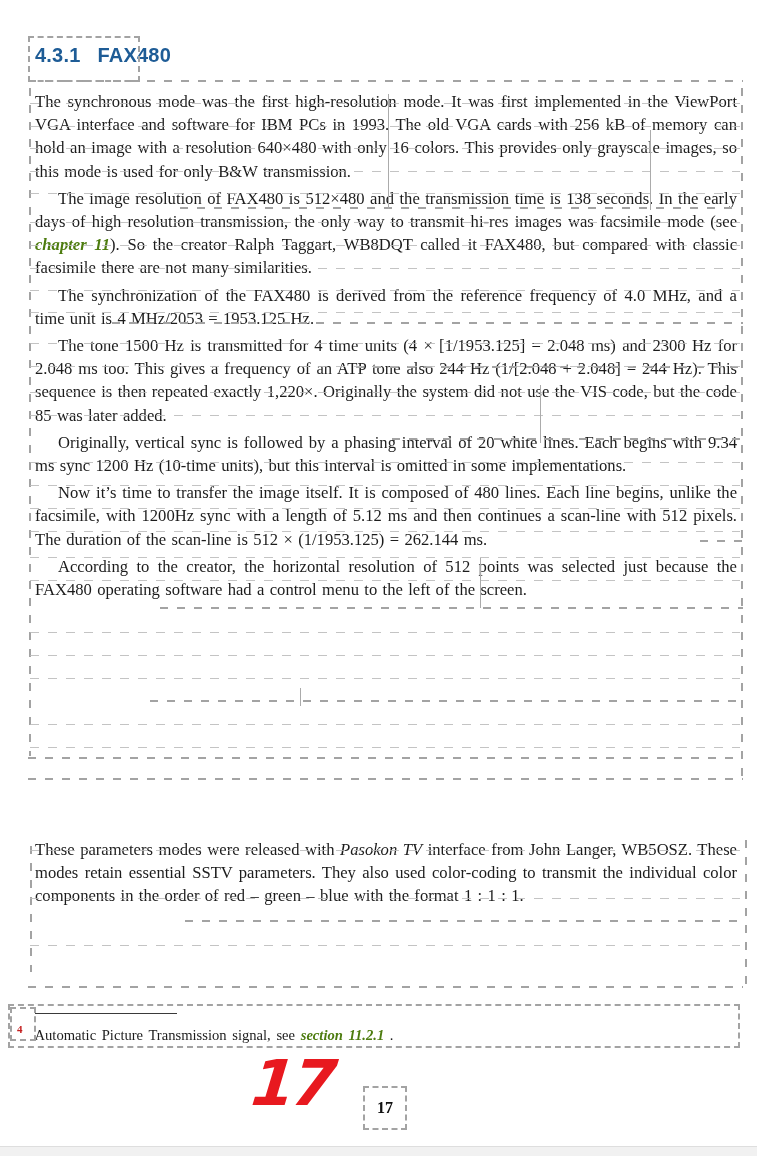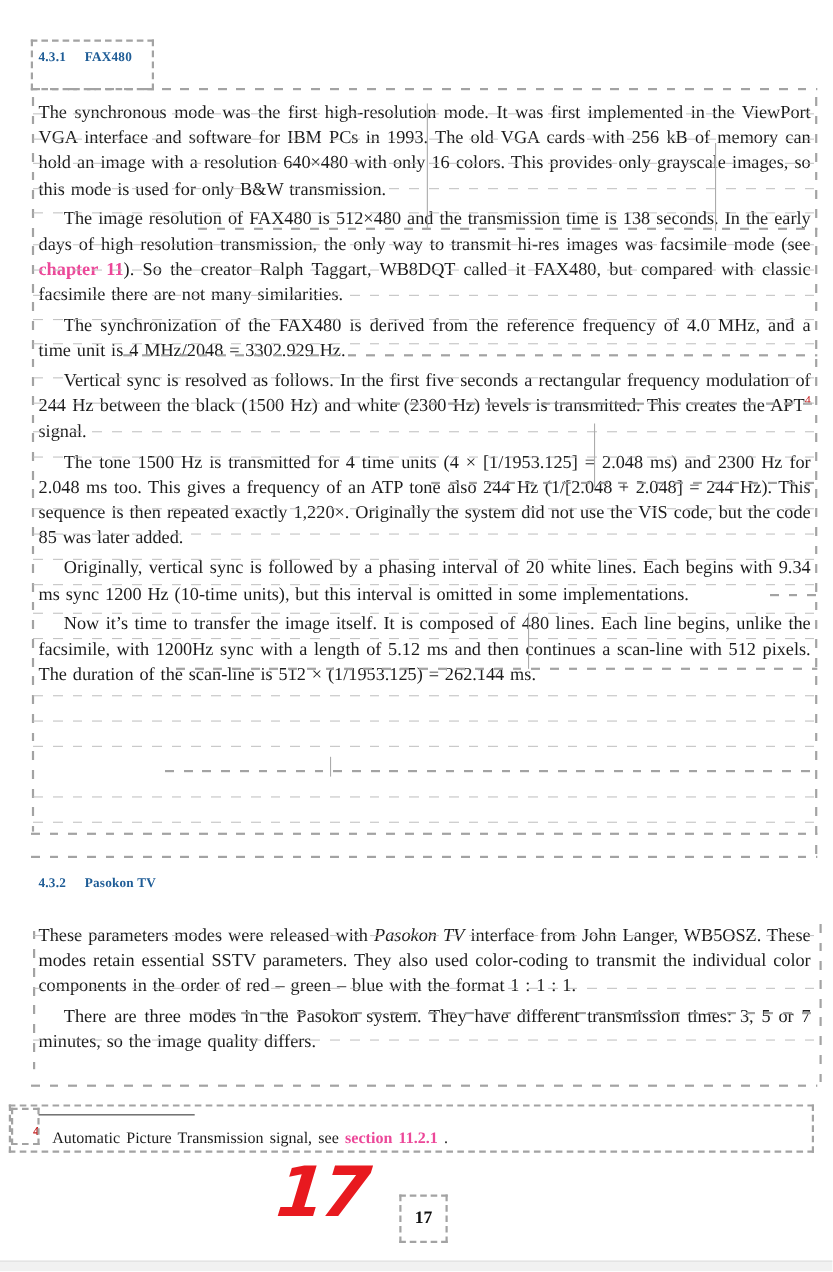--- a/index.html
+++ b/index.html
@@ -4,37 +4,37 @@
 <style>
   html,body{margin:0;padding:0;background:#ffffff;}
   #page{
     position:relative; width:757px; height:1156px; overflow:hidden;
     background:#ffffff;
     font-family:"Liberation Serif", serif;
     color:#1c1c1c;
   }
   .sec-heading{
     position:absolute; left:35px; margin:0;
-    font-family:Liberation Serif, serif;
-    font-size:12px; font-weight:bold; color:#1e5c96; letter-spacing:.2px;
+    font-family:Liberation Sans, sans-serif;
+    font-size:20px; font-weight:bold; color:#1e5c96; letter-spacing:.2px;
   }
   .sec-heading .sec-num{ margin-right:17px; }
   .textblock{
     position:absolute; left:35px; width:702px;
     font-size:16.6px; line-height:23.2px; text-align:justify;
     word-spacing:1.2px;
   }
   .para{ margin:0 0 4px 0; text-indent:23px; }
   .para.noindent{ text-indent:0; }
-  .xref{ color:#ec4899; font-weight:bold; text-decoration:none; cursor:pointer; }
+  .xref{ color:#4d7c0f; font-weight:bold; text-decoration:none; cursor:pointer;font-style:italic; }
   .emph{ font-style:italic; }
   .fnref{ color:#c41f1f; font-size:11px; vertical-align:super; line-height:0; cursor:pointer; }
   #footnote-rule{ position:absolute; left:35px; top:1013px; width:142px; height:0; border-top:1.6px solid #3a3a3a; }
   #footnote{
-    position:absolute; left:30px; top:1018px; width:715px;
+    position:absolute; left:17px; top:1018px; width:715px;
     font-size:14.6px; line-height:22px; word-spacing:2px;
   }
   #footnote .fnmark{ color:#c41f1f; font-size:11px; vertical-align:7px; margin-right:12px; font-weight:bold; cursor:pointer; }
   #stamp{
     position:absolute; left:252px; top:1052px;
     font-family:"DejaVu Sans", sans-serif;
     font-style:italic; font-weight:bold; font-size:63px; line-height:1;
     color:#e8191f; transform:skewX(-6deg); letter-spacing:-3px;
   }
   #pageno-box{
@@ -63,34 +63,30 @@
 
 <div id="page">
 
   <h2 class="sec-heading" style="top:44px;">
     <span class="sec-num">4.3.1</span><span>FAX480</span>
   </h2>
 
   <div class="textblock" style="top:90px;">
     <p class="para noindent"><span>The synchronous mode was the first high-resolution mode. It was first implemented in the ViewPort VGA interface and software for IBM PCs in 1993. The old VGA cards with 256 kB of memory can hold an image with a resolution 640×480 with only 16 colors. This provides only grayscale images, so this mode is used for only B&amp;W transmission.</span></p>
     <p class="para"><span>The image resolution of FAX480 is 512×480 and the transmission time is 138 seconds. In the early days of high resolution transmission, the only way to transmit hi-res images was facsimile mode (see </span><a class="xref">chapter 11</a><span>). So the creator Ralph Taggart, WB8DQT called it FAX480, but compared with classic facsimile there are not many similarities.</span></p>
-    <p class="para"><span>The synchronization of the FAX480 is derived from the reference frequency of 4.0 MHz, and a time unit is 4 MHz/2048 = 3302.929 Hz.</span></p>
-    <p class="para"><span>Vertical sync is resolved as follows. In the first five seconds a rectangular frequency modulation of 244 Hz between the black (1500 Hz) and white (2300 Hz) levels is transmitted. This creates the APT</span><sup class="fnref">4</sup><span> signal.</span></p>
+    <p class="para"><span>The synchronization of the FAX480 is derived from the reference frequency of 4.0 MHz, and a time unit is 4 MHz/2053 = 1953.125 Hz.</span></p>
     <p class="para"><span>The tone 1500 Hz is transmitted for 4 time units (4 × [1/1953.125] = 2.048 ms) and 2300 Hz for 2.048 ms too. This gives a frequency of an ATP tone also 244 Hz (1/[2.048 + 2.048] = 244 Hz). This sequence is then repeated exactly 1,220×. Originally the system did not use the VIS code, but the code 85 was later added.</span></p>
     <p class="para"><span>Originally, vertical sync is followed by a phasing interval of 20 white lines. Each begins with 9.34 ms sync 1200 Hz (10-time units), but this interval is omitted in some implementations.</span></p>
     <p class="para"><span>Now it’s time to transfer the image itself. It is composed of 480 lines. Each line begins, unlike the facsimile, with 1200Hz sync with a length of 5.12 ms and then continues a scan-line with 512 pixels. The duration of the scan-line is 512 × (1/1953.125) = 262.144 ms.</span></p>
+    <p class="para"><span>According to the creator, the horizontal resolution of 512 points was selected just because the FAX480 operating software had a control menu to the left of the screen.</span></p>
   </div>
 
-  <h2 class="sec-heading" style="top:795px;">
-    <span class="sec-num">4.3.2</span><span>Pasokon TV</span>
-  </h2>
 
   <div class="textblock" style="top:838px;">
     <p class="para noindent"><span>These parameters modes were released with </span><span class="emph">Pasokon TV</span><span> interface from John Langer, WB5OSZ. These modes retain essential SSTV parameters. They also used color-coding to transmit the individual color components in the order of red – green – blue with the format 1 : 1 : 1.</span></p>
-    <p class="para"><span>There are three modes in the Pasokon system. They have different transmission times: 3, 5 or 7 minutes, so the image quality differs.</span></p>
   </div>
 
   <div id="footnote-rule"></div>
 
   <div id="footnote">
     <span class="fnmark">4</span><span>Automatic Picture Transmission signal, see </span><a class="xref">section 11.2.1</a><span>&nbsp;.</span>
   </div>
 
   <div id="stamp">17</div>
 

